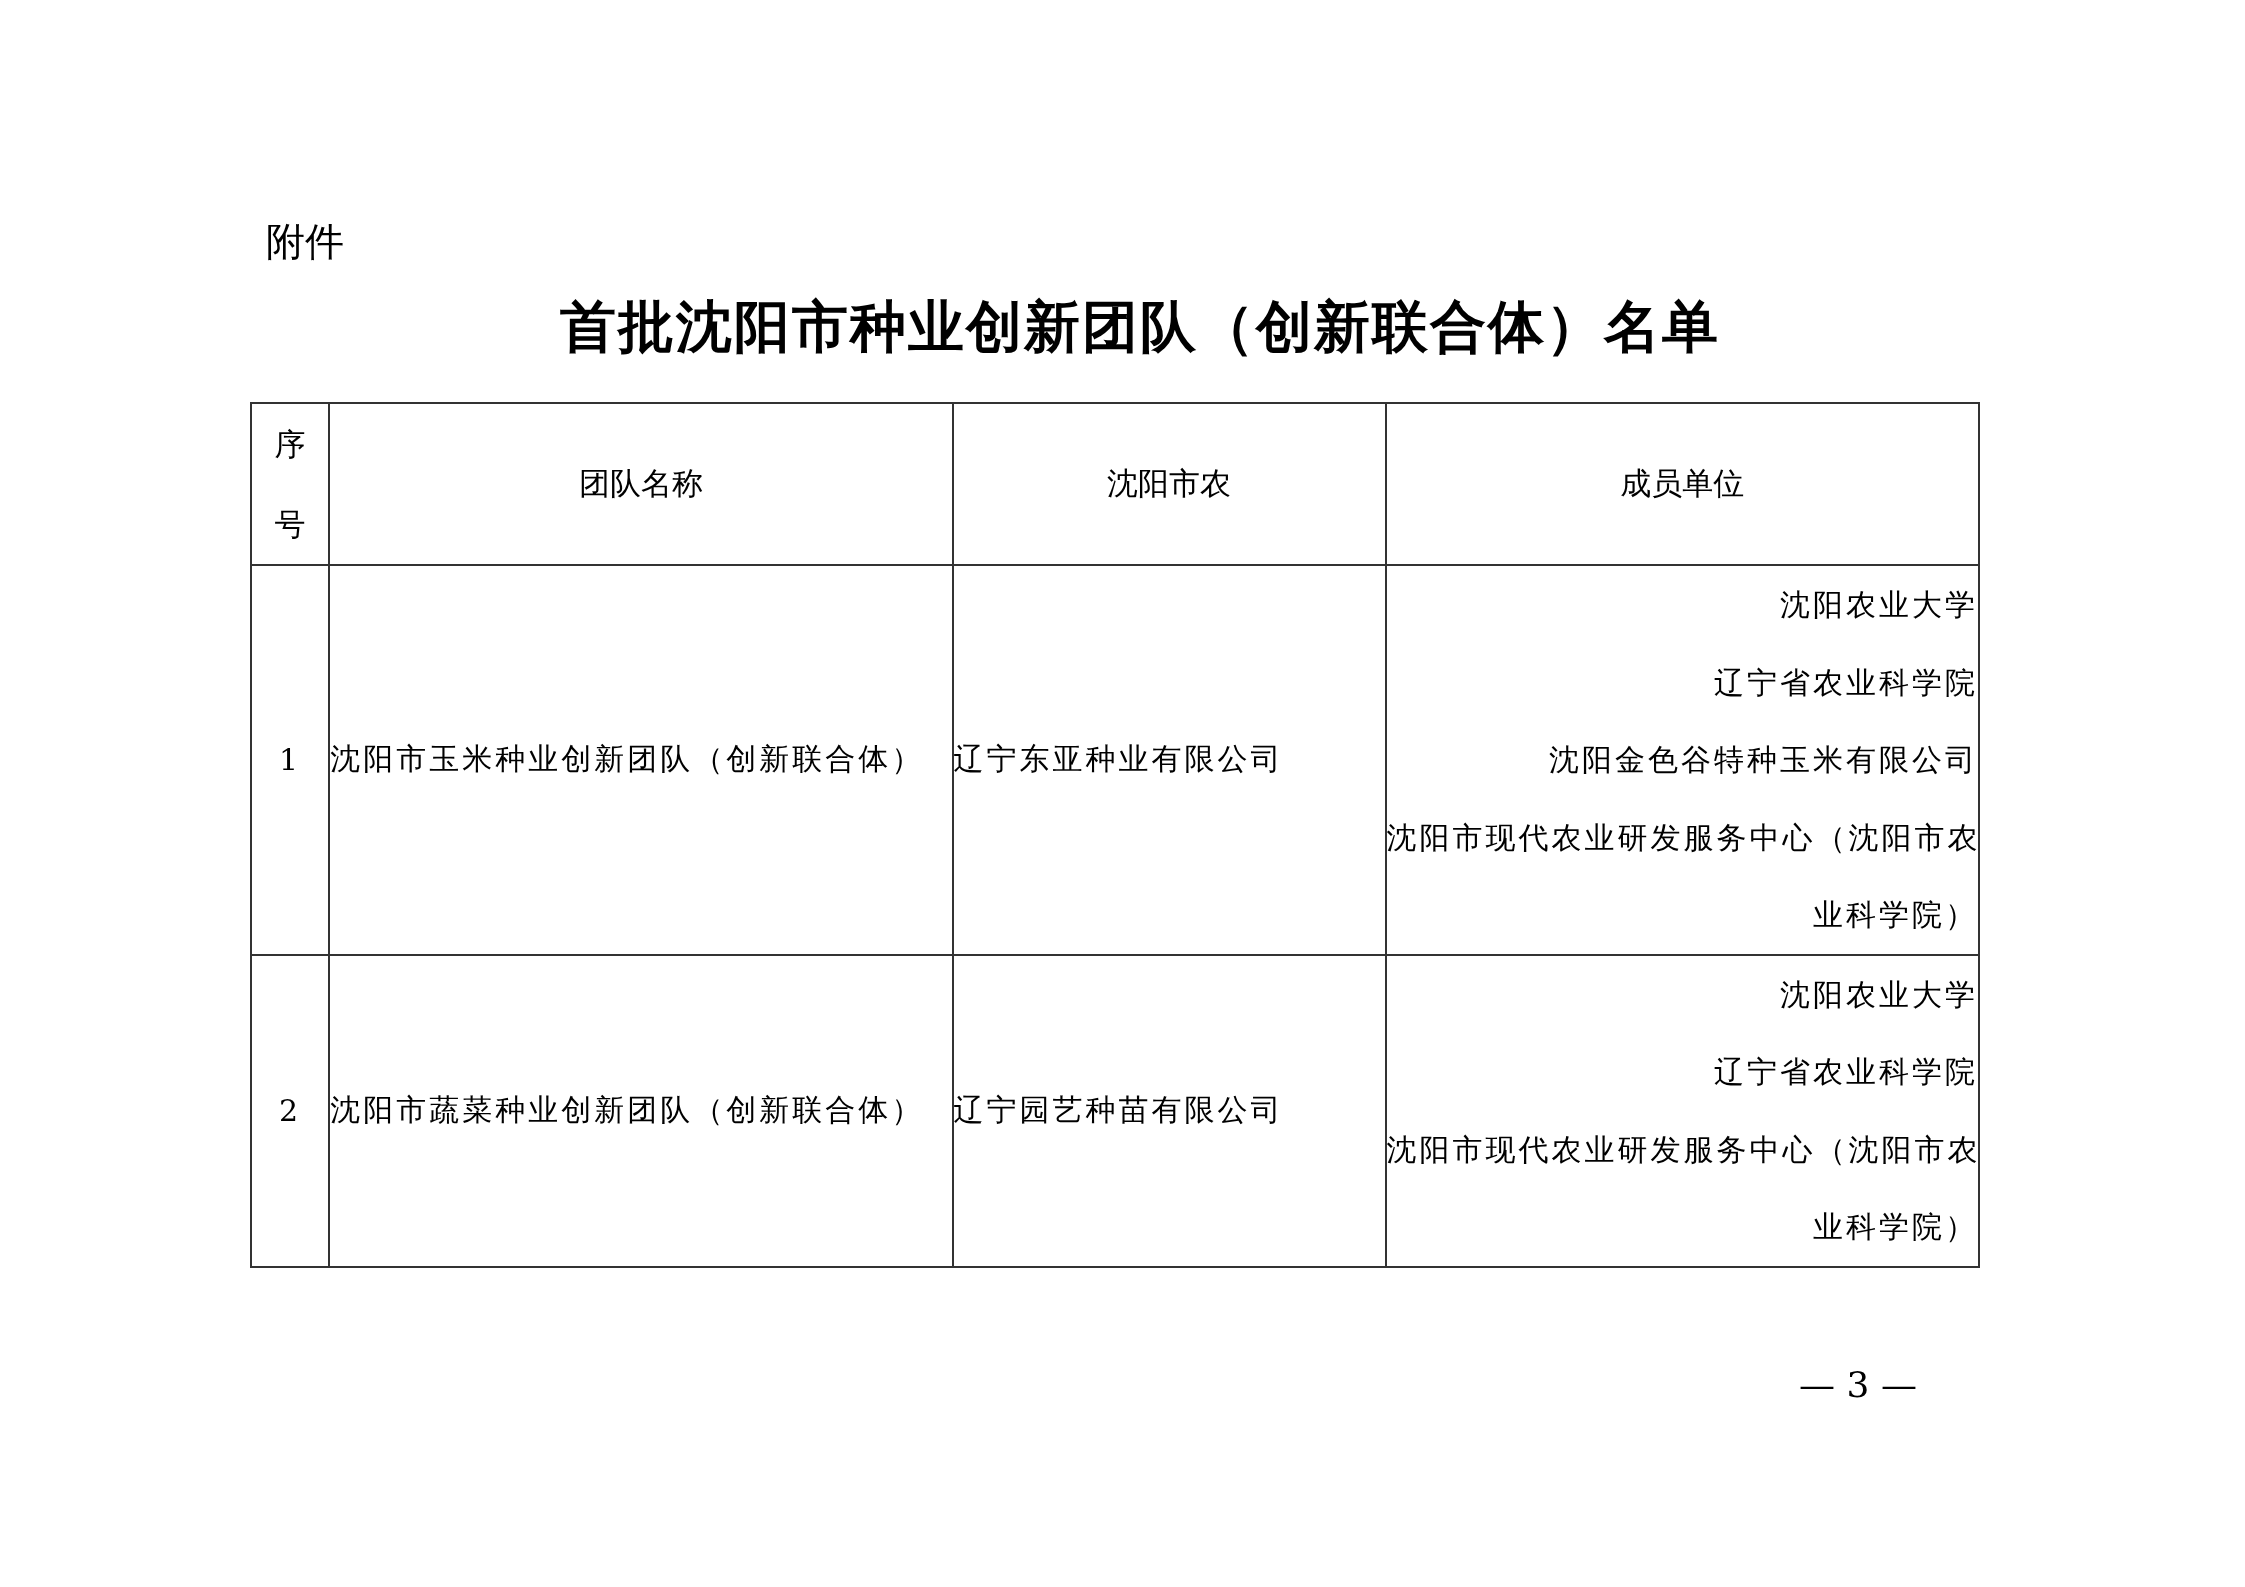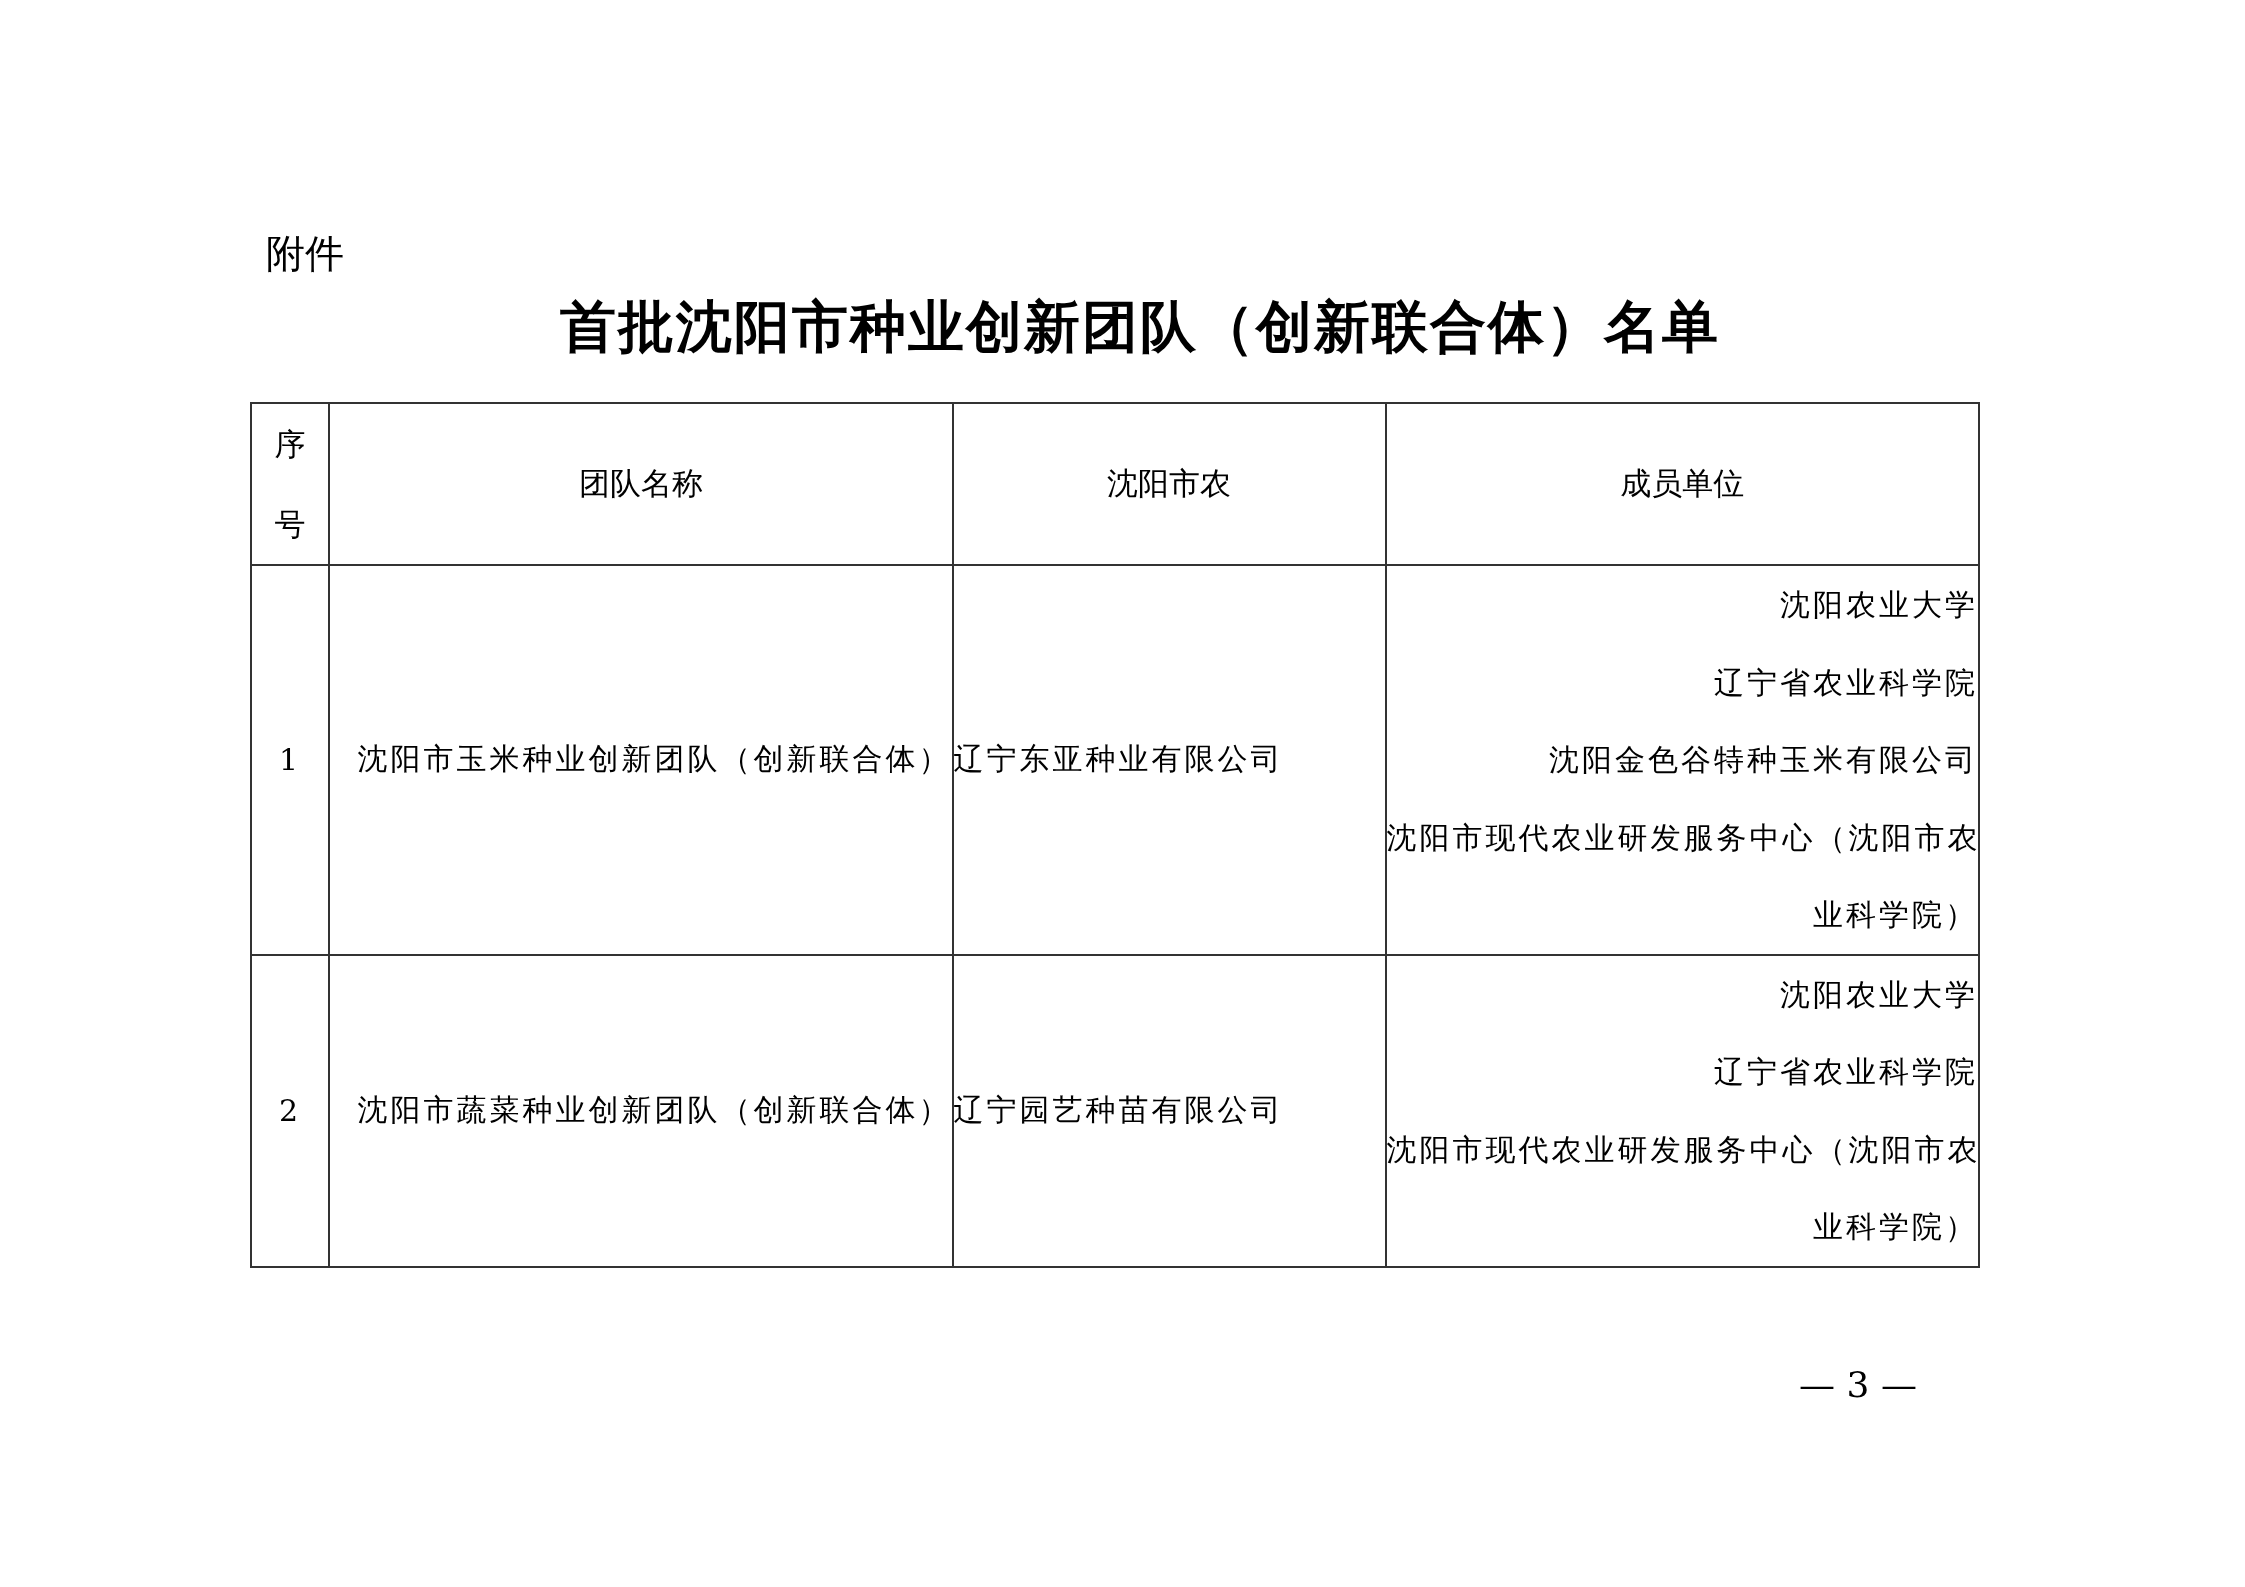--- a/index.html
+++ b/index.html
@@ -10,21 +10,21 @@
     body {
       width: 2245px;
       height: 1587px;
       position: relative;
       overflow: hidden;
       color: #000000;
     }
     .attachment-label {
       position: absolute;
       left: 266px;
-      top: 228px;
+      top: 216px;
       font-family: "DejaVu Sans", "Liberation Sans", sans-serif;
       font-size: 39px;
       line-height: 52px;
       letter-spacing: 0px;
     }
     .doc-title {
       position: absolute;
       left: 0;
       width: 2216px;
       top: 290px;
@@ -68,21 +68,21 @@
       font-family: "DejaVu Serif", "Liberation Serif", serif;
       font-size: 30px;
       letter-spacing: 3px;
     }
     td.seq-cell {
       text-align: center;
       letter-spacing: 0;
     }
     td.team-cell {
       padding-left: 28px;
-      text-align: right;
+      text-align: left;
     }
     td.lead-cell {
       text-align: left;
     }
     td.members-cell {
       padding: 4px 8px 4px 14px;
       text-align: right;
     }
     .member-line {
       display: block;

